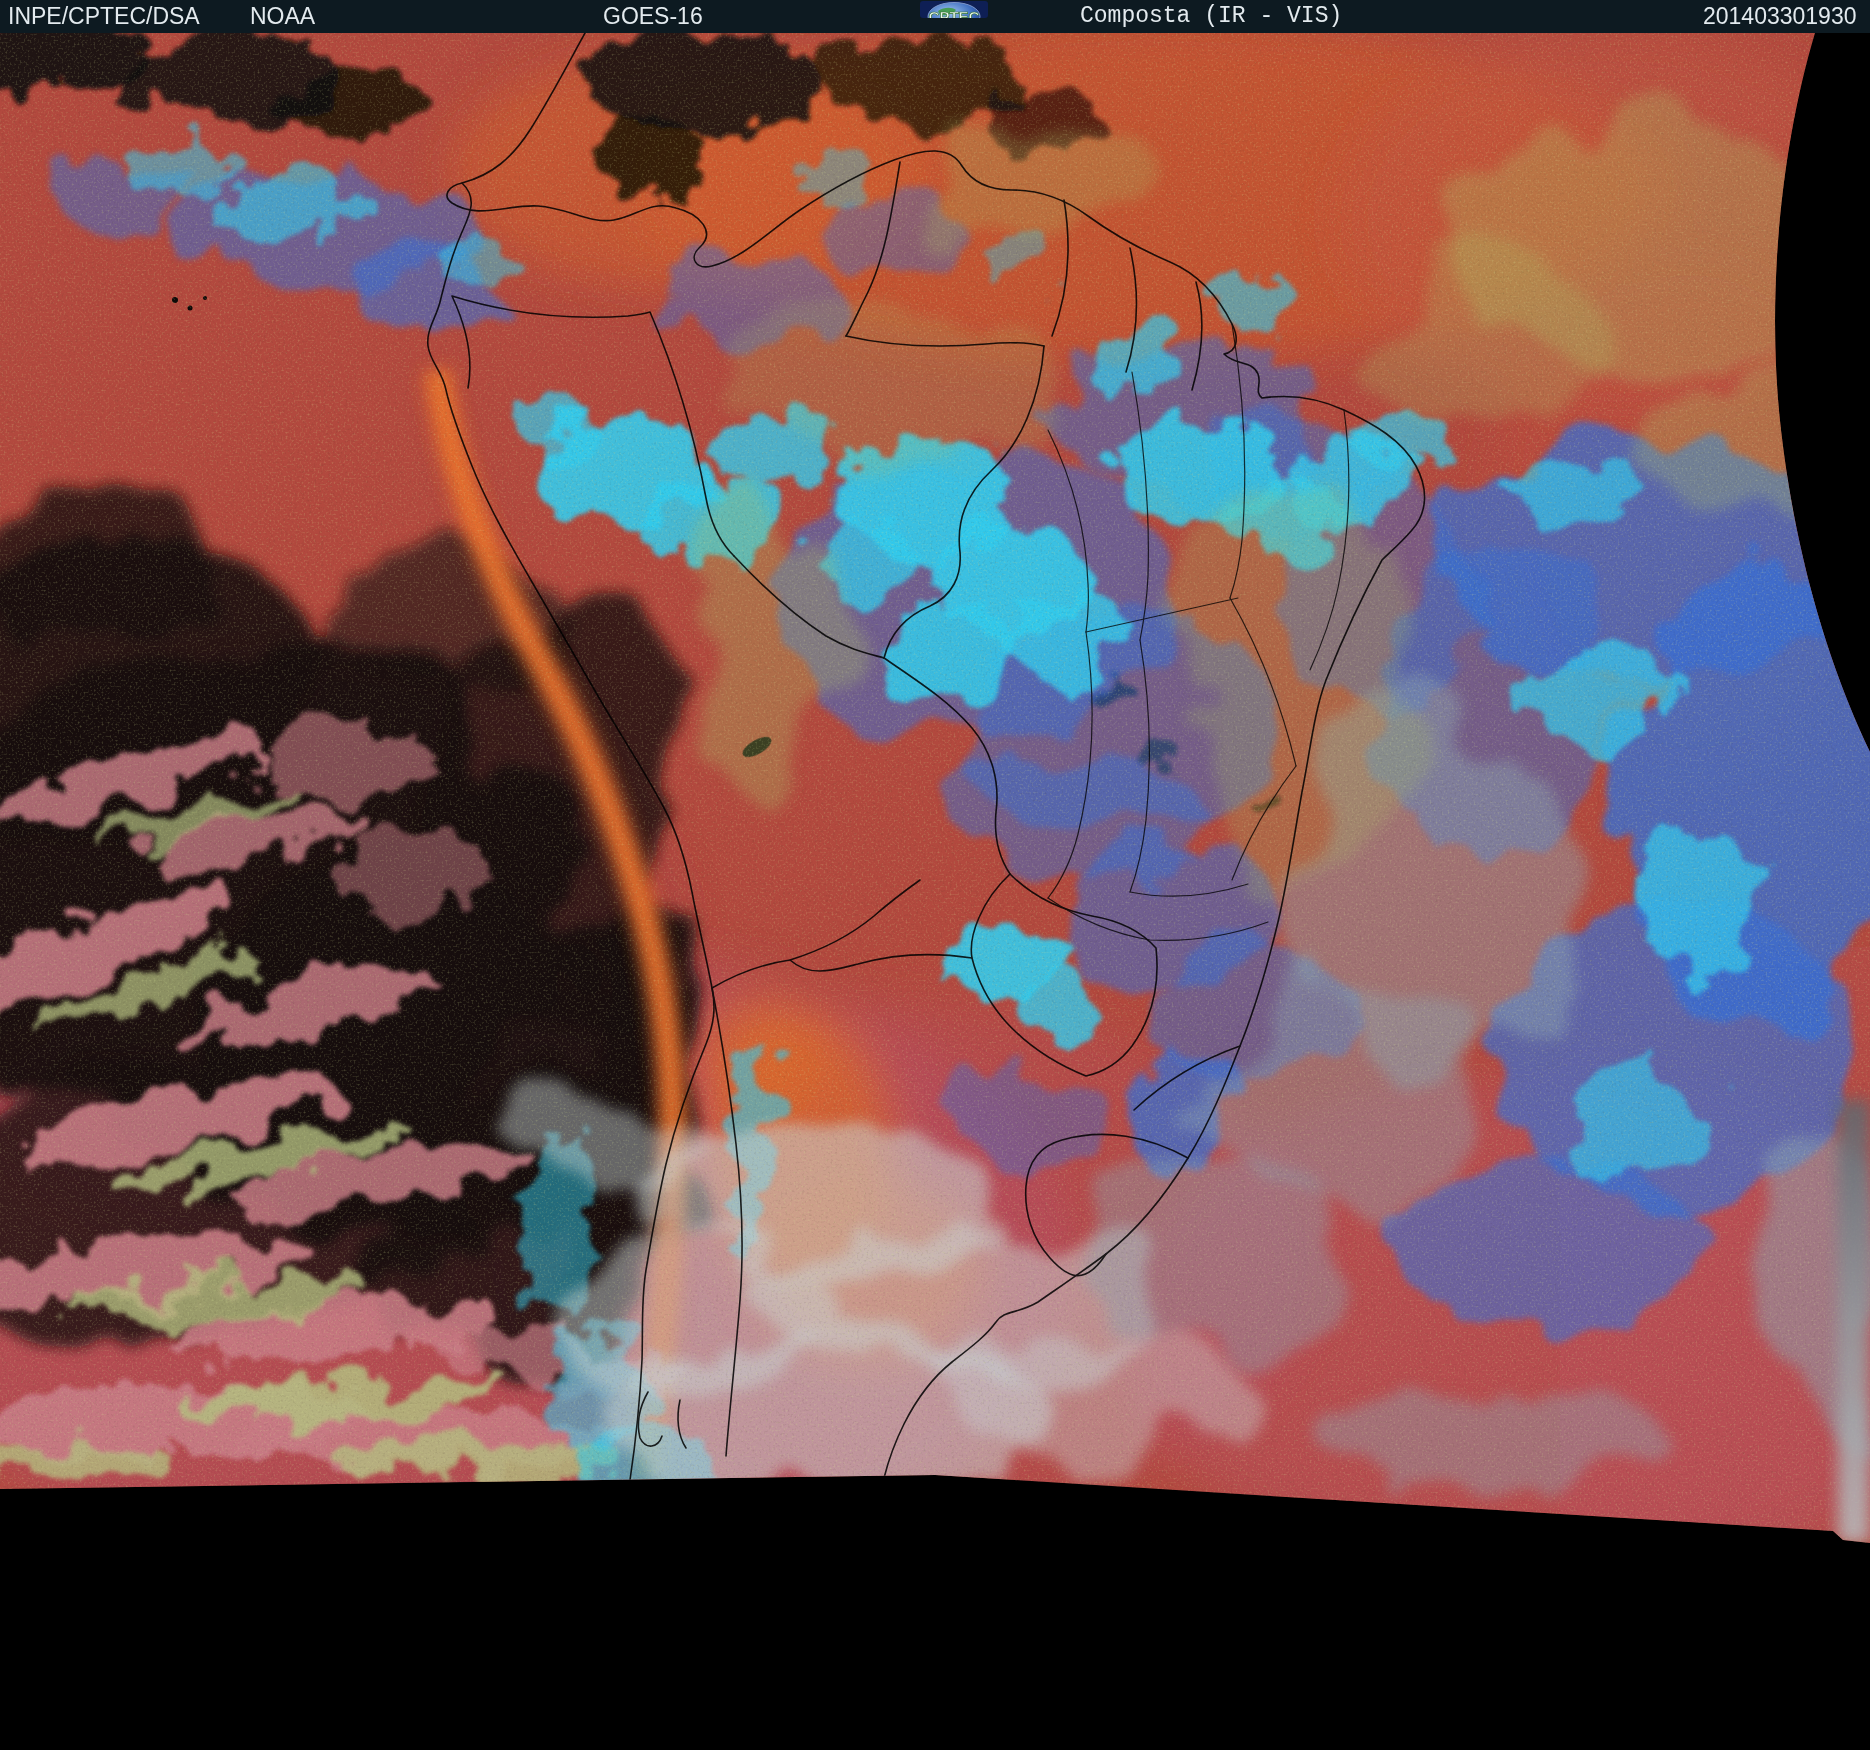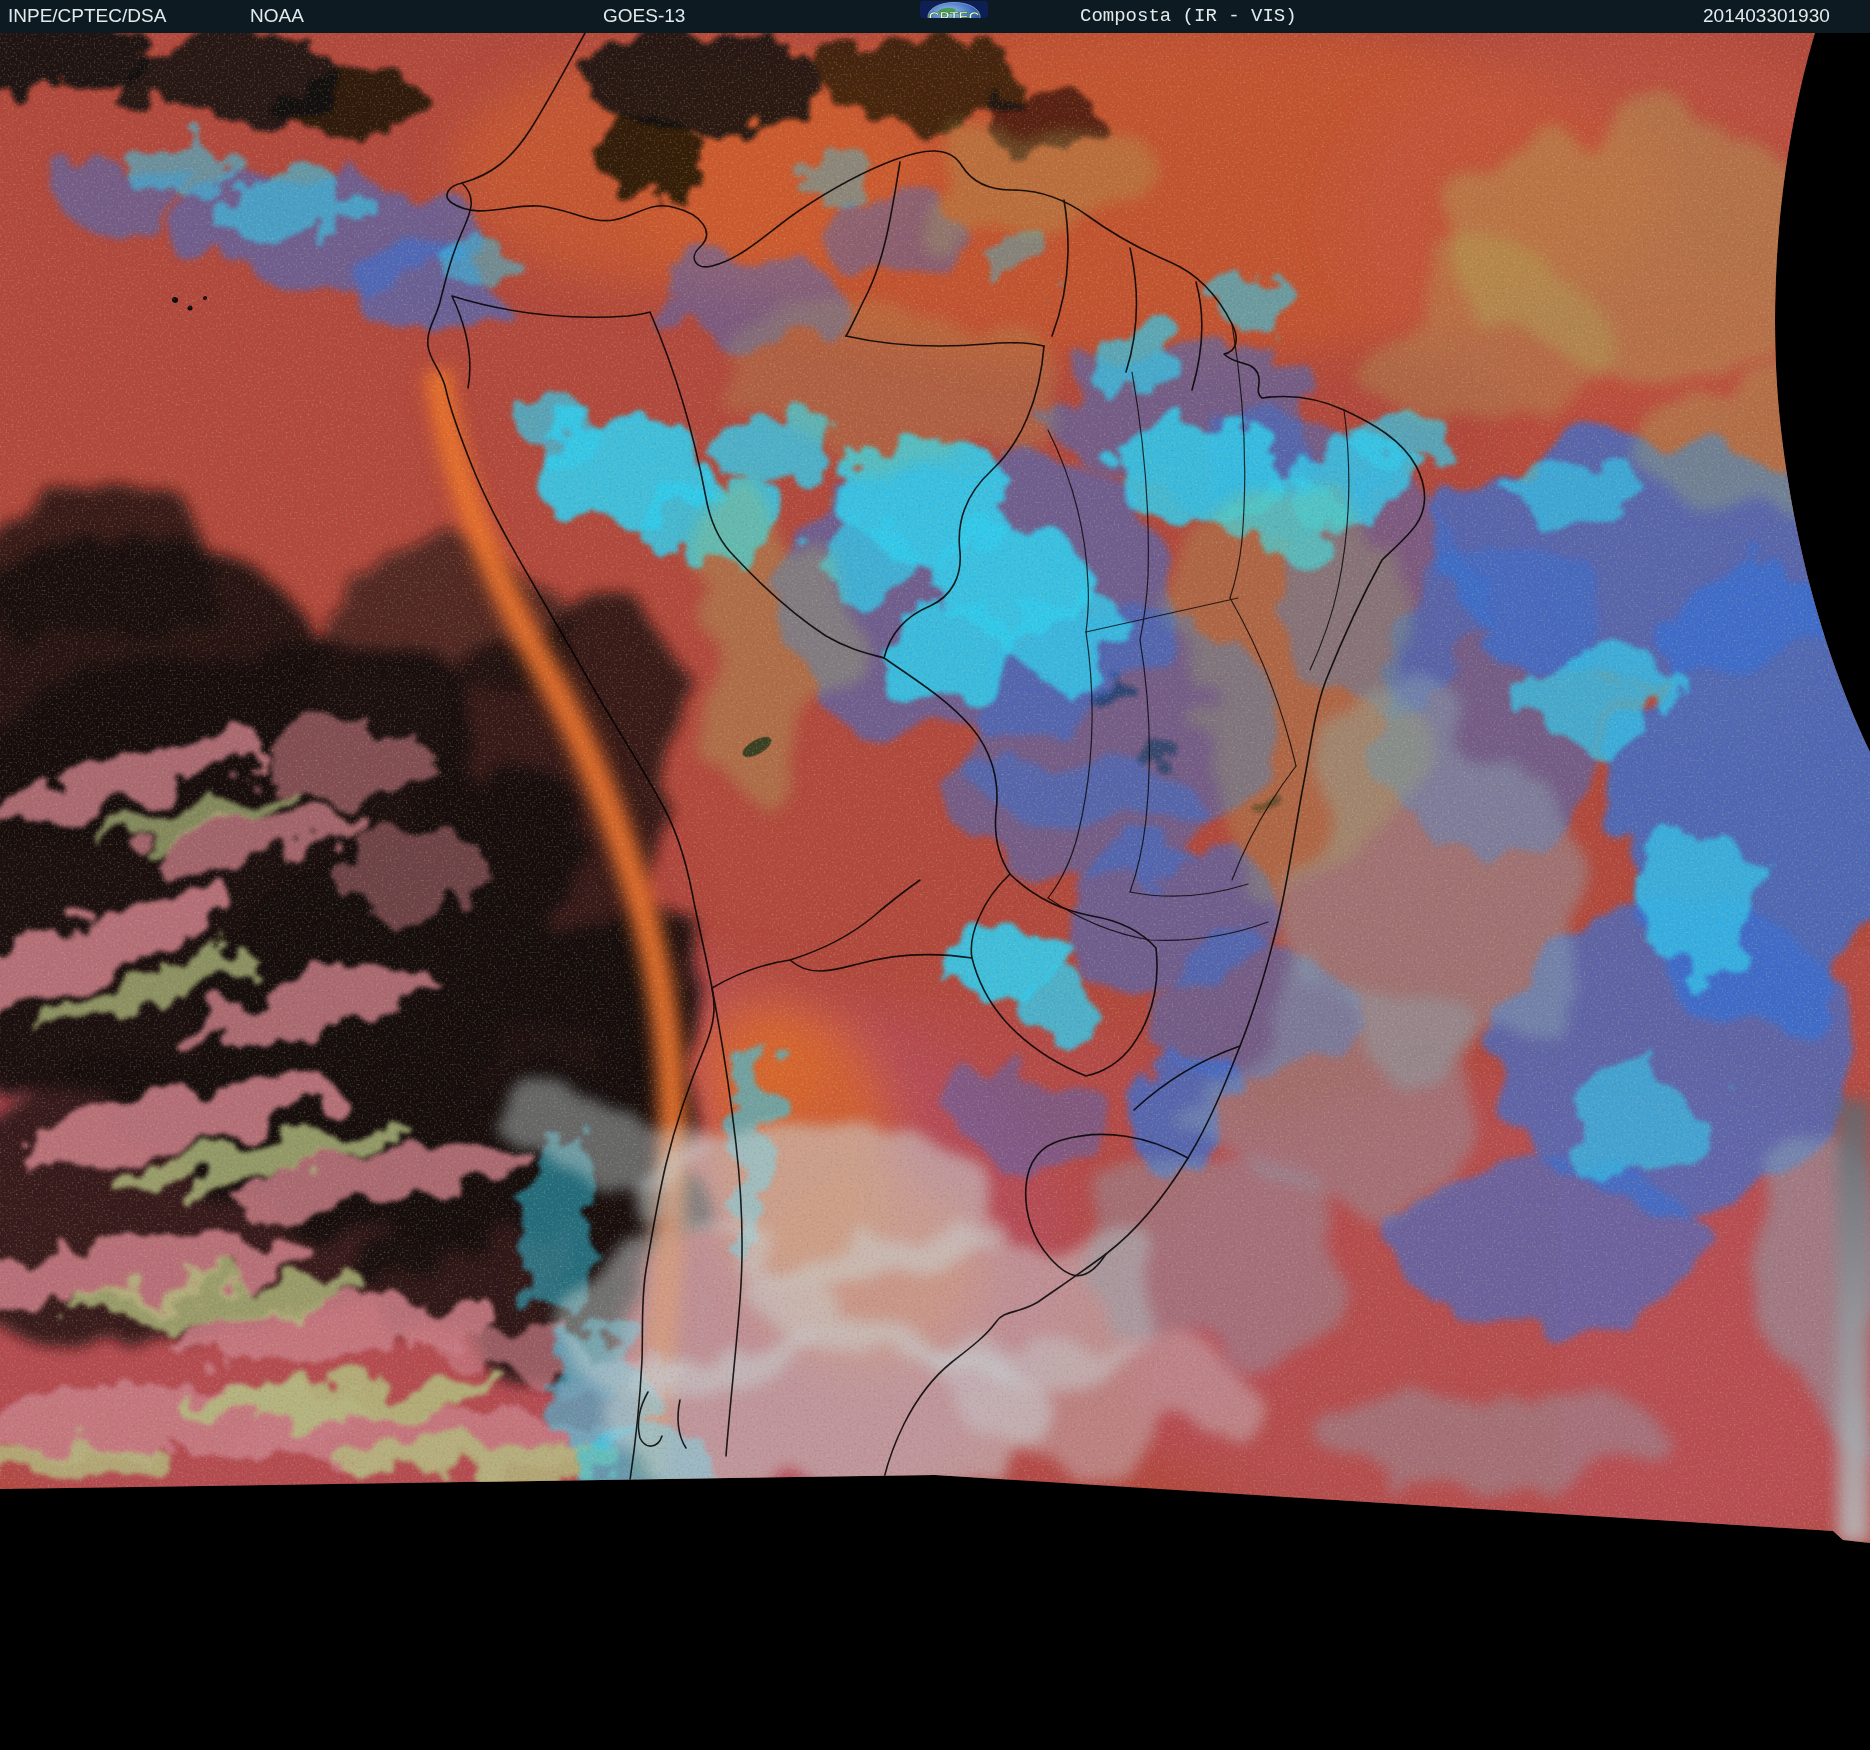--- a/index.html
+++ b/index.html
@@ -6,21 +6,21 @@
     --c-header-bg:#0d1a21;
     --c-header-text:#e3eaee;
     --c-background:#000000;
   }
   html,body{margin:0;padding:0;background:var(--c-background);}
   body{width:1870px;height:1750px;overflow:hidden;position:relative;
        font-family:"Liberation Sans",sans-serif;}
   .header{position:absolute;left:0;top:0;width:1870px;height:33px;
           background:var(--c-header-bg);z-index:5;}
   .header span{position:absolute;top:0;height:33px;line-height:32px;
-          color:var(--c-header-text);font-size:19px;white-space:nowrap;}
+          color:var(--c-header-text);font-size:23px;white-space:nowrap;}
   .h-agency{left:8px;}
   .h-noaa{left:250px;}
   .h-sat{left:603px;}
   .h-prod{left:1080px;font-family:Liberation Mono, monospace;}
   .h-time{left:1694px;margin-left:9px;}
   .logo{position:absolute;left:920px;top:1px;width:68px;height:17px;
         border-radius:3px;overflow:hidden;}
   .map-wrap{position:absolute;left:0;top:0;width:1870px;height:1750px;}
   svg{display:block;}
 </style>
@@ -274,21 +274,21 @@
     </g>
 
     <rect x="1838" y="1100" width="32" height="443" fill="url(#grayStrip)" opacity="0.85" filter="url(#soft8)"></rect>
   </g>
 </svg>
 </div>
 
 <div class="header">
   <span class="h-agency">INPE/CPTEC/DSA</span>
   <span class="h-noaa">NOAA</span>
-  <span class="h-sat">GOES-13</span>
+  <span class="h-sat">GOES-16</span>
   <div class="logo">
     <svg width="68" height="31" viewBox="0 0 68 31" xmlns="http://www.w3.org/2000/svg">
       <defs>
         <radialGradient id="globeGrad" cx="0.4" cy="0.35" r="0.8">
           <stop offset="0" stop-color="#9fc4ef"></stop>
             <stop offset="0.55" stop-color="#3f6fc0"></stop>
             <stop offset="1" stop-color="#14307c"></stop>
         </radialGradient>
       </defs>
       <rect x="0" y="0" width="68" height="31" fill="#0e1f55"></rect>

